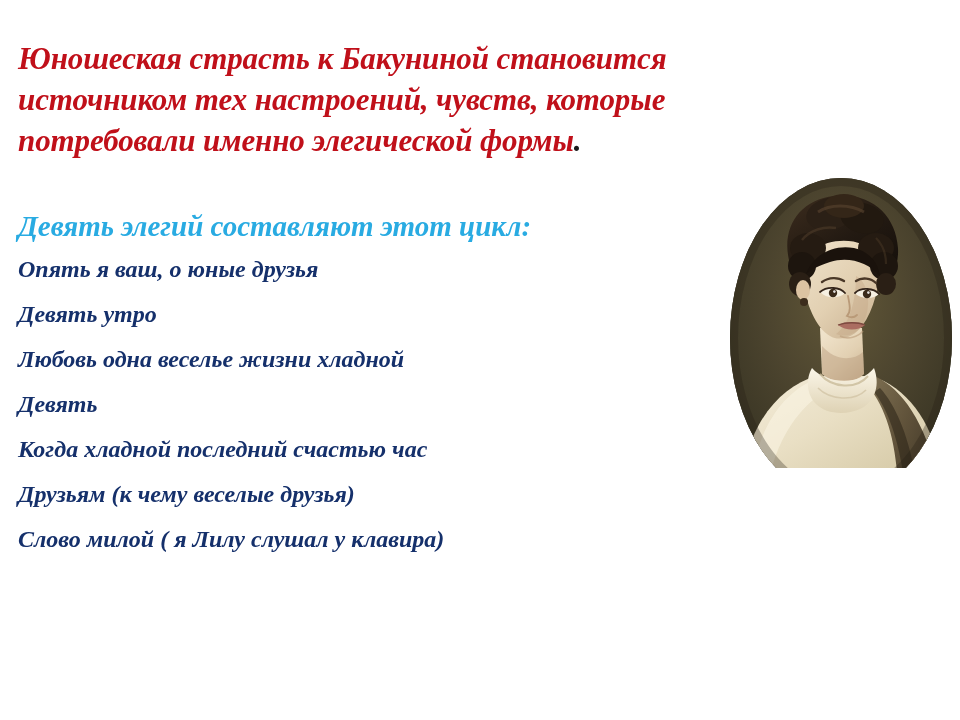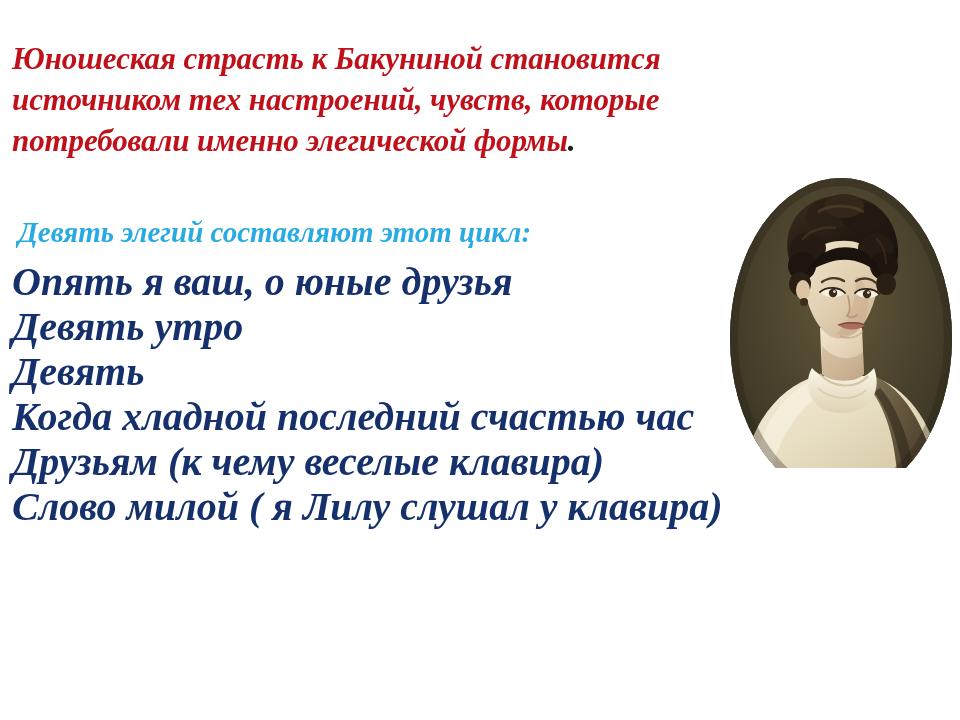--- a/index.html
+++ b/index.html
@@ -19,21 +19,21 @@
     position: relative;
     width: 960px;
     height: 720px;
     background: #ffffff;
     overflow: hidden;
   }
 
   
   #text-column {
     position: absolute;
-    left: 12px;
+    left: 18px;
     top: 38px;
     width: 700px;
   }
 
   #heading {
     font-style: italic;
     font-weight: bold;
     font-size: 31px;
     line-height: 41px;
     color: #c0101a;
@@ -44,33 +44,33 @@
   #heading .period {
     color: #1a1a1a;
   }
 
   #intro-line {
     font-style: italic;
     font-weight: bold;
     font-size: 29px;
     line-height: 42px;
     color: #29abe2;
-    margin: 6px;
+    margin: 0;
     padding-top: 44px;
   }
 
   #elegy-list {
     list-style: none;
     margin: 0;
     padding: 0;
   }
   #elegy-list li {
     font-style: italic;
     font-weight: bold;
-    font-size: 40px;
+    font-size: 24px;
     line-height: 45px;
     color: #15306b;
     white-space: nowrap;
   }
 
   
   #portrait-figure {
     position: absolute;
     left: 714px;
     top: 172px;
@@ -104,23 +104,24 @@
 
   <div id="text-column">
 
     <p id="heading"><span>Юношеская страсть к Бакуниной становится источником тех настроений, чувств, которые потребовали именно элегической формы</span><span class="period">.</span></p>
 
     <p id="intro-line">Девять элегий составляют этот цикл:</p>
 
     <ul id="elegy-list">
       <li>Опять я ваш, о юные друзья</li>
       <li>Девять утро</li>
+      <li>Любовь одна веселье жизни хладной</li>
       <li>Девять</li>
       <li>Когда хладной последний счастью час</li>
-      <li>Друзьям (к чему веселые клавира)</li>
+      <li>Друзьям (к чему веселые друзья)</li>
       <li>Слово милой ( я Лилу слушал у клавира)</li>
     </ul>
   </div>
 
   <div id="portrait-figure">
     <div id="portrait-oval">
       <svg viewBox="0 0 222 320" preserveAspectRatio="xMidYMid slice">
         <defs>
           <radialGradient id="bgGrad" cx="50%" cy="38%" r="72%">
             <stop offset="0%" stop-color="#625838"></stop>

